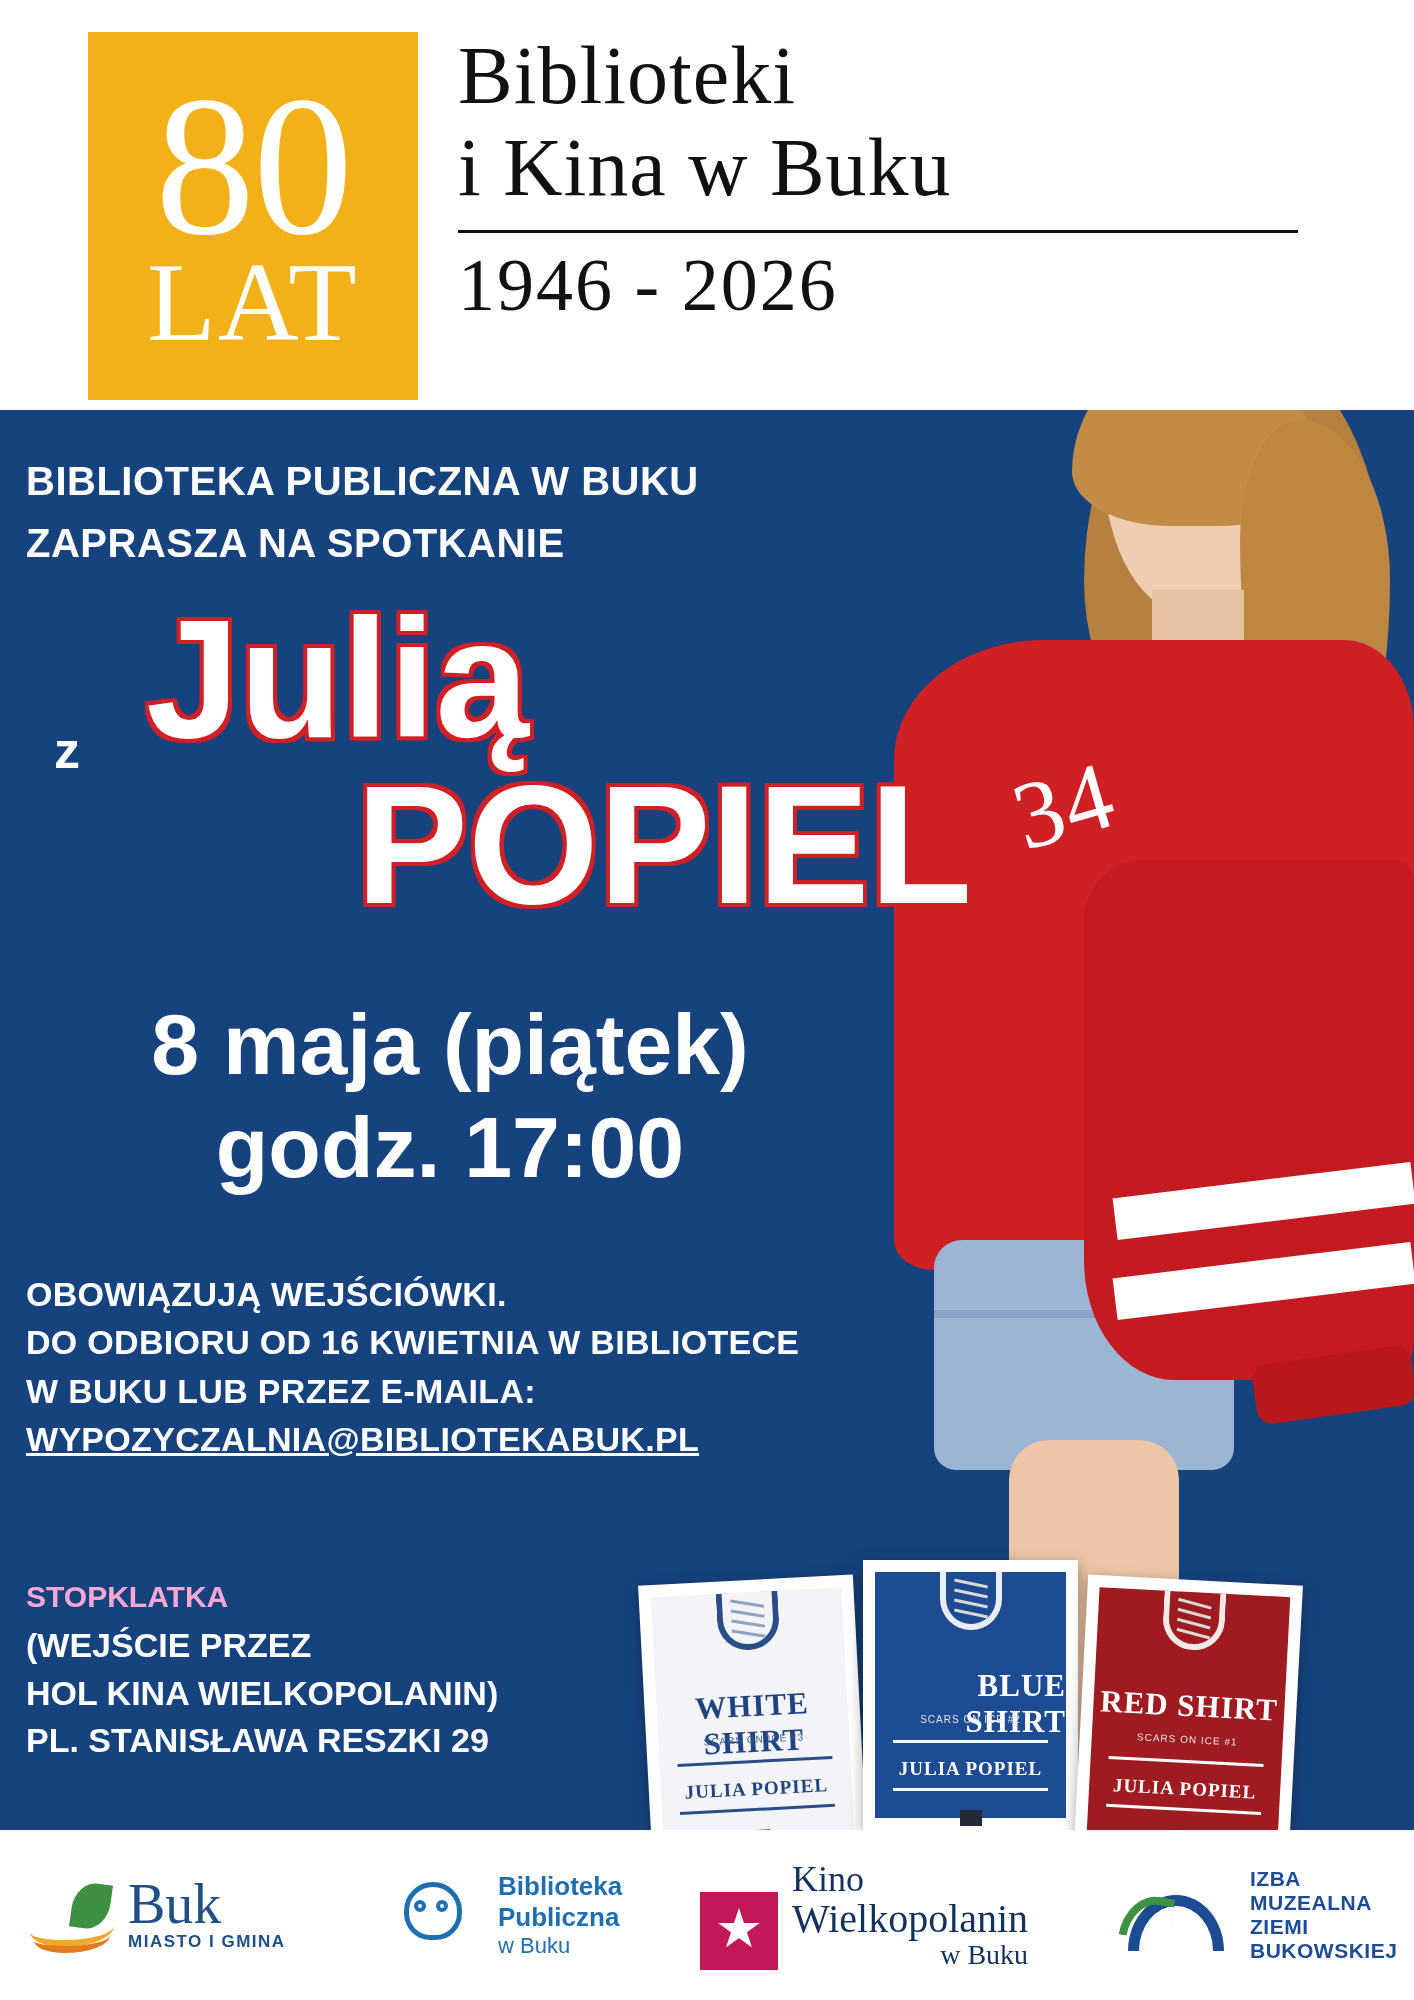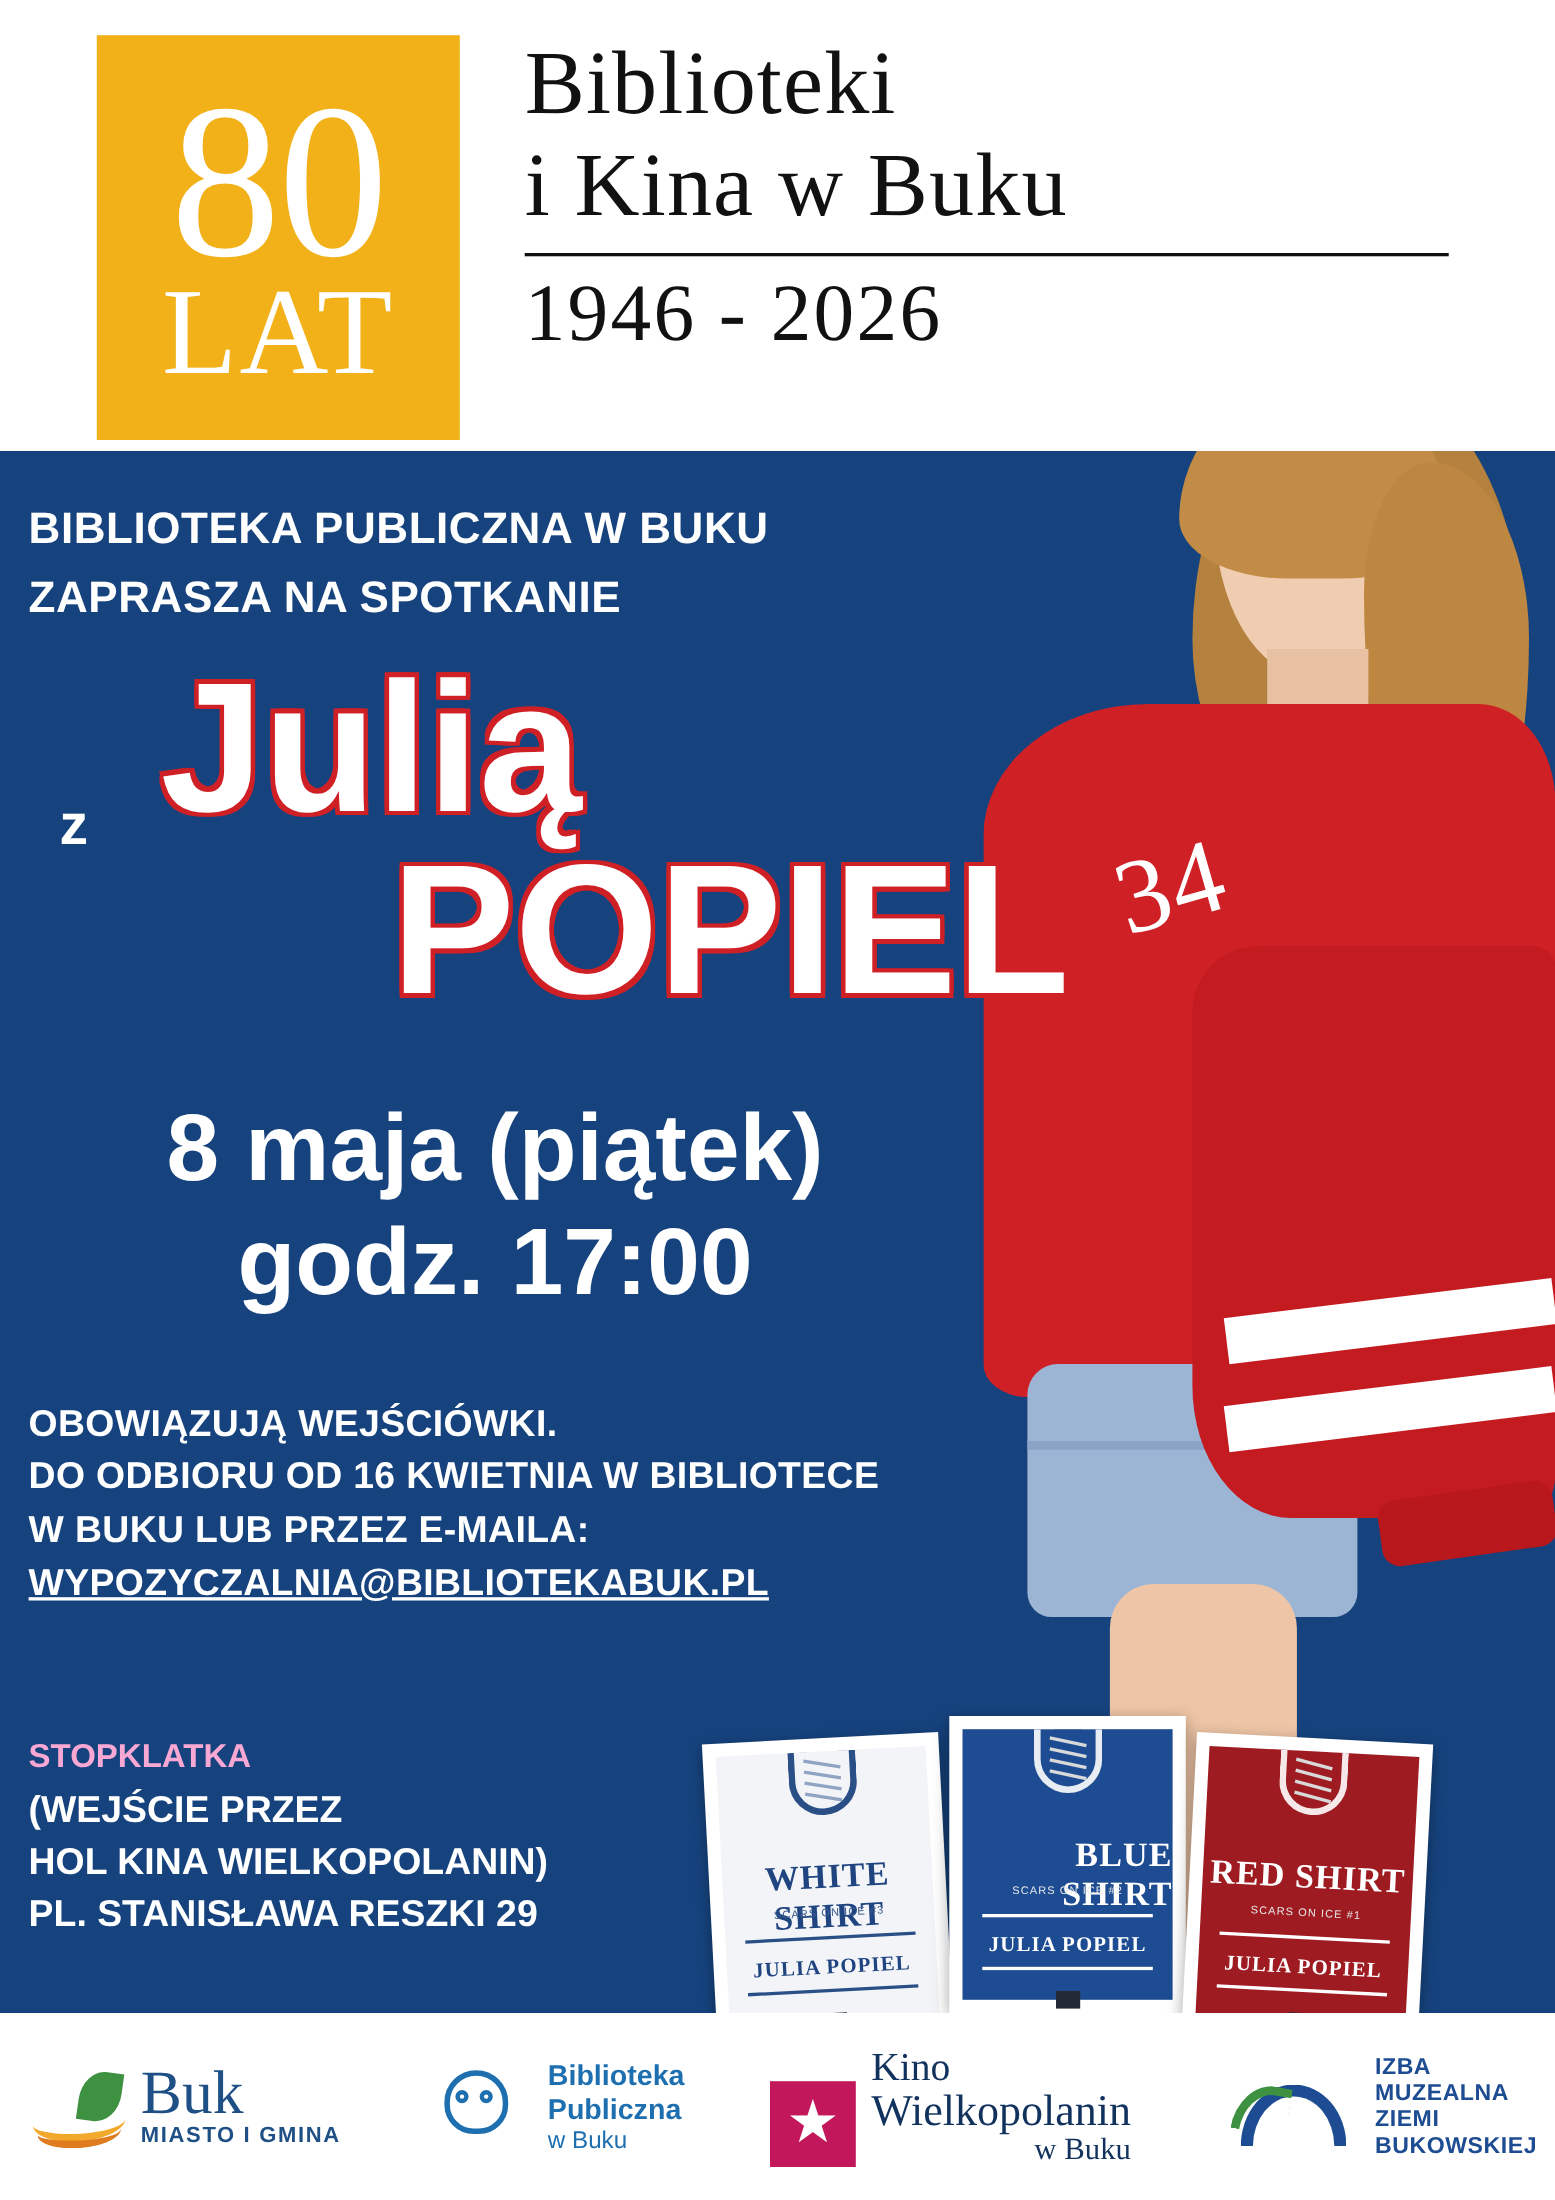--- a/index.html
+++ b/index.html
@@ -33,21 +33,21 @@
     font-family: "Liberation Serif", serif;
     font-size: 200px; line-height: 0.86;
     color: #ffffff; letter-spacing: -2px;
   }
   .logo80 .lat {
     font-family: "Liberation Serif", serif;
     font-size: 112px; line-height: 0.9;
     color: #ffffff; letter-spacing: 2px;
   }
   .headtext {
-    position: absolute; left: 477px; top: 30px;
+    position: absolute; left: 458px; top: 30px;
     width: 860px;
   }
   .headtext .l1, .headtext .l2 {
     font-family: "Liberation Serif", serif;
     color: #111111;
     font-size: 82px;
     line-height: 1.12;
     letter-spacing: 1px;
     white-space: nowrap;
   }
@@ -358,21 +358,21 @@
     position: absolute; left: 4px; top: 46px;
     width: 76px; height: 30px;
     border-bottom: 7px solid #e07c1f;
     border-radius: 0 0 60% 40%;
   }
   .f1 .btext {
     font-family: "Liberation Serif", serif;
     font-size: 56px; color: #1e4f85; line-height: 0.95;
   }
   .f1 .bsub {
-    font-size: 20px; color: #1e4f85; letter-spacing: 1.5px;
+    font-size: 17px; color: #1e4f85; letter-spacing: 1.5px;
     font-weight: bold; text-align: left;
   }
 
   .f2 .owl {
     width: 66px; height: 70px; margin-right: 12px; position: relative;
   }
   .f2 .owl .head {
     position: absolute; left: 4px; top: 2px;
     width: 58px; height: 58px;
     border: 5px solid #1e6fb0;

